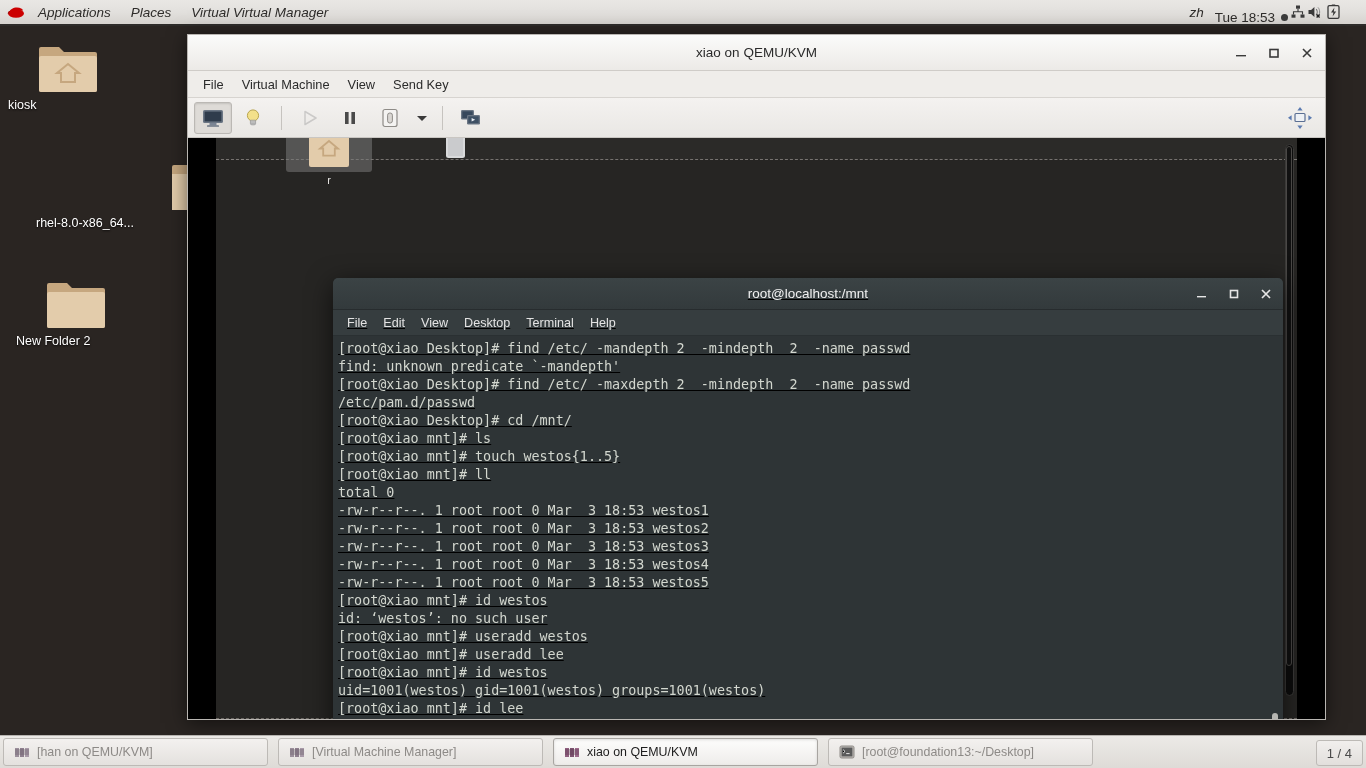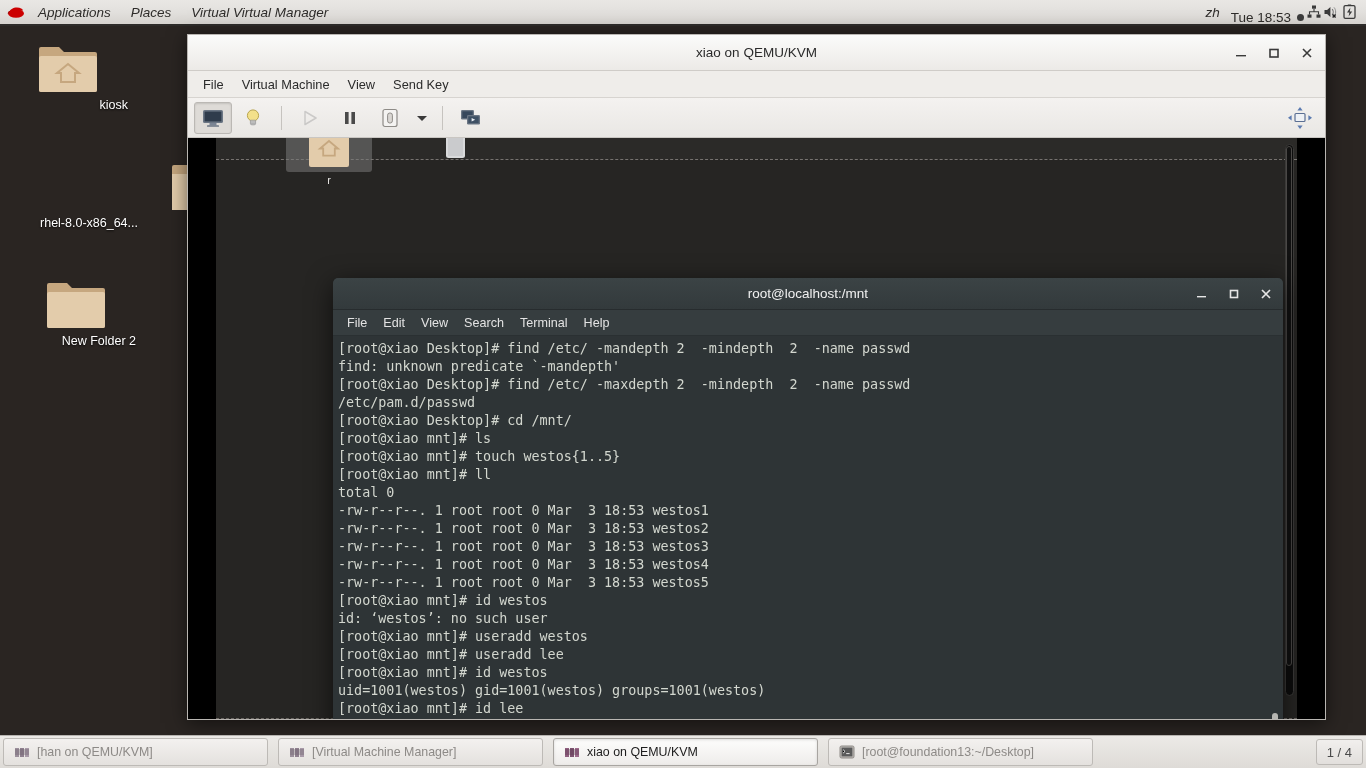--- a/index.html
+++ b/index.html
@@ -16,29 +16,29 @@
     position:absolute; left:0; top:0; width:1366px; height:26px;
     background:linear-gradient(to bottom,#e9e7e4 0%,#e2e0dd 50%,#d6d3cf 100%);
     border-bottom:2px solid #2e2c2a;
     display:flex; align-items:center; font-size:13px; color:#2e2c2a;
   }
   .topbar .left { display:flex; align-items:center; gap:0px; padding-left:6px; }
   .tb-item { padding:2px 10px; cursor:default; white-space:nowrap; font-size:13.5px;font-style:italic; }
   .rh-logo { width:20px; height:16px; position:relative; margin-right:2px; }
   .rh-logo svg { display:block; }
   .topbar .right {
-    margin-left:auto; display:flex; align-items:center; gap:1px; padding-right:8px;
+    margin-left:auto; display:flex; align-items:center; gap:1px; padding-right:24px;
   }
   .tb-clock { font-size:13.5px; display:flex; align-items:center; gap:6px;margin-top:11px; }
   .tb-dot { width:7px; height:7px; border-radius:50%; background:#3b3b3b; display:inline-block; }
   .tb-ico { width:17px; height:17px; display:flex; align-items:center; justify-content:center; }
 
   
   .desk-icon {
-    position:absolute; width:120px; text-align:right; color:#ffffff;
+    position:absolute; width:120px; text-align:left; color:#ffffff;
     font-size:12.5px; cursor:default; user-select:none;
   }
   .desk-icon .glyph { display:flex; justify-content:center; margin-bottom:4px; }
   .desk-icon .lbl { text-shadow:0 1px 2px rgba(0,0,0,.9); line-height:1.2; }
 
   
   .vmwin {
     position:absolute; left:187px; top:34px; width:1139px; height:686px;
     background:#f2f0ee;
     border:1px solid #b9b6b2;
@@ -99,20 +99,21 @@
   }
   .vm-vscroll .track { width:100%; height:100%; background:#0d0d0d; border:1px solid #3b3a38; border-radius:5px; }
   .vm-vscroll .thumb { position:absolute; left:1px; top:2px; width:6px; height:520px; background:#111; border:1px solid #4a4846; border-radius:4px; }
 
   
   .term {
     position:absolute; left:117px; top:140px; width:950px; height:487px;
     background:#2e3436; box-shadow:0 6px 26px rgba(0,0,0,.62);
     border-radius:5px 5px 0 0; display:flex; flex-direction:column;
     overflow:hidden;
+    text-decoration:underline;
   }
   .term-title {
     height:32px; flex:0 0 32px; position:relative;
     background:linear-gradient(to bottom,#3b4345,#333a3c);
     border-bottom:1px solid #272c2e;
     display:flex; align-items:center; justify-content:center;
     border-radius:5px 5px 0 0;
   }
   .term-title .t { font-size:13.5px; color:#f1f1f1; }
   .term-wbtns { position:absolute; right:8px; top:0; height:32px; display:flex; align-items:center; gap:14px; }
@@ -139,21 +140,21 @@
   .term-scroll .thumb {
     position:absolute; left:3px; width:6px; height:46px; bottom:6px;
     background:#b6b6b2; border-radius:3px;
   }
 
   
   .taskbar {
     position:absolute; left:0; bottom:0; width:1366px; height:33px;
     background:linear-gradient(to bottom,#eceae7,#dedbd7);
     border-top:1px solid #b7b4b0;
-    display:flex; align-items:center; padding:2px 3px; gap:3px;
+    display:flex; align-items:flex-end; padding:2px 3px; gap:3px;
   }
   .task {
     height:28px; flex:0 1 265px; min-width:0;
     display:flex; align-items:center; gap:7px; padding:0 9px;
     border:1px solid #bdbab6; border-radius:3px;
     background:linear-gradient(to bottom,#f3f1ef,#e4e1de);
     font-size:12.4px; color:#8d8a87; cursor:default; overflow:hidden;
   }
   .task .lbl { overflow:hidden; text-overflow:ellipsis; white-space:nowrap; }
   .task.active {
@@ -225,21 +226,21 @@
     <span class="glyph">
       <svg width="62" height="52" viewBox="0 0 62 52">
         <path d="M2 7a2 2 0 0 1 2-2h18l5 5h31a2 2 0 0 1 2 2v36a2 2 0 0 1-2 2H4a2 2 0 0 1-2-2z" fill="#c6a77f"></path>
         <rect x="2" y="14" width="58" height="36" rx="2" fill="#e3ccab"></rect>
         <path d="M31 22l11 9h-4v9h-14v-9h-4z" fill="none" stroke="#c6a77f" stroke-width="2"></path>
       </svg>
     </span>
     <span class="lbl">kiosk</span>
   </div>
 
-  <div class="desk-icon" style="left:0px; top:160px; width:138px;">
+  <div class="desk-icon" style="left:0px; top:160px; width:138px;padding-left:36px;">
     <span class="glyph">
       <svg width="62" height="52" viewBox="0 0 62 52"></svg>
     </span>
     <span class="lbl">rhel-8.0-x86_64...</span>
   </div>
 
   <div class="desk-icon" style="left:16px; top:278px;">
     <span class="glyph">
       <svg width="62" height="52" viewBox="0 0 62 52">
         <path d="M2 7a2 2 0 0 1 2-2h18l5 5h31a2 2 0 0 1 2 2v36a2 2 0 0 1-2 2H4a2 2 0 0 1-2-2z" fill="#c6a77f"></path>
@@ -398,21 +399,21 @@
                     <path d="M2 2l8 8M10 2l-8 8" stroke="#e6e6e6" stroke-width="1.7"></path>
                   </svg>
               </span>
             </div>
           </div>
 
           <div class="term-menu">
             <span class="mi">File</span>
             <span class="mi">Edit</span>
             <span class="mi">View</span>
-            <span class="mi">Search</span>
+            <span class="mi">Desktop</span>
             <span class="mi">Terminal</span>
             <span class="mi">Help</span>
           </div>
 
           <div class="term-body">
             <div class="term-text" id="term-lines"><div class="ln">[root@xiao Desktop]# find /etc/ -mandepth 2  -mindepth  2  -name passwd</div><div class="ln">find: unknown predicate `-mandepth'</div><div class="ln">[root@xiao Desktop]# find /etc/ -maxdepth 2  -mindepth  2  -name passwd</div><div class="ln">/etc/pam.d/passwd</div><div class="ln">[root@xiao Desktop]# cd /mnt/</div><div class="ln">[root@xiao mnt]# ls</div><div class="ln">[root@xiao mnt]# touch westos{1..5}</div><div class="ln">[root@xiao mnt]# ll</div><div class="ln">total 0</div><div class="ln">-rw-r--r--. 1 root root 0 Mar  3 18:53 westos1</div><div class="ln">-rw-r--r--. 1 root root 0 Mar  3 18:53 westos2</div><div class="ln">-rw-r--r--. 1 root root 0 Mar  3 18:53 westos3</div><div class="ln">-rw-r--r--. 1 root root 0 Mar  3 18:53 westos4</div><div class="ln">-rw-r--r--. 1 root root 0 Mar  3 18:53 westos5</div><div class="ln">[root@xiao mnt]# id westos</div><div class="ln">id: ‘westos’: no such user</div><div class="ln">[root@xiao mnt]# useradd westos</div><div class="ln">[root@xiao mnt]# useradd lee</div><div class="ln">[root@xiao mnt]# id westos</div><div class="ln">uid=1001(westos) gid=1001(westos) groups=1001(westos)</div><div class="ln">[root@xiao mnt]# id lee</div><div class="ln">uid=1002(lee) gid=1002(lee) groups=1002(lee)</div></div>
             <div class="term-scroll">
               <div class="thumb"></div>
             </div>
           </div>

